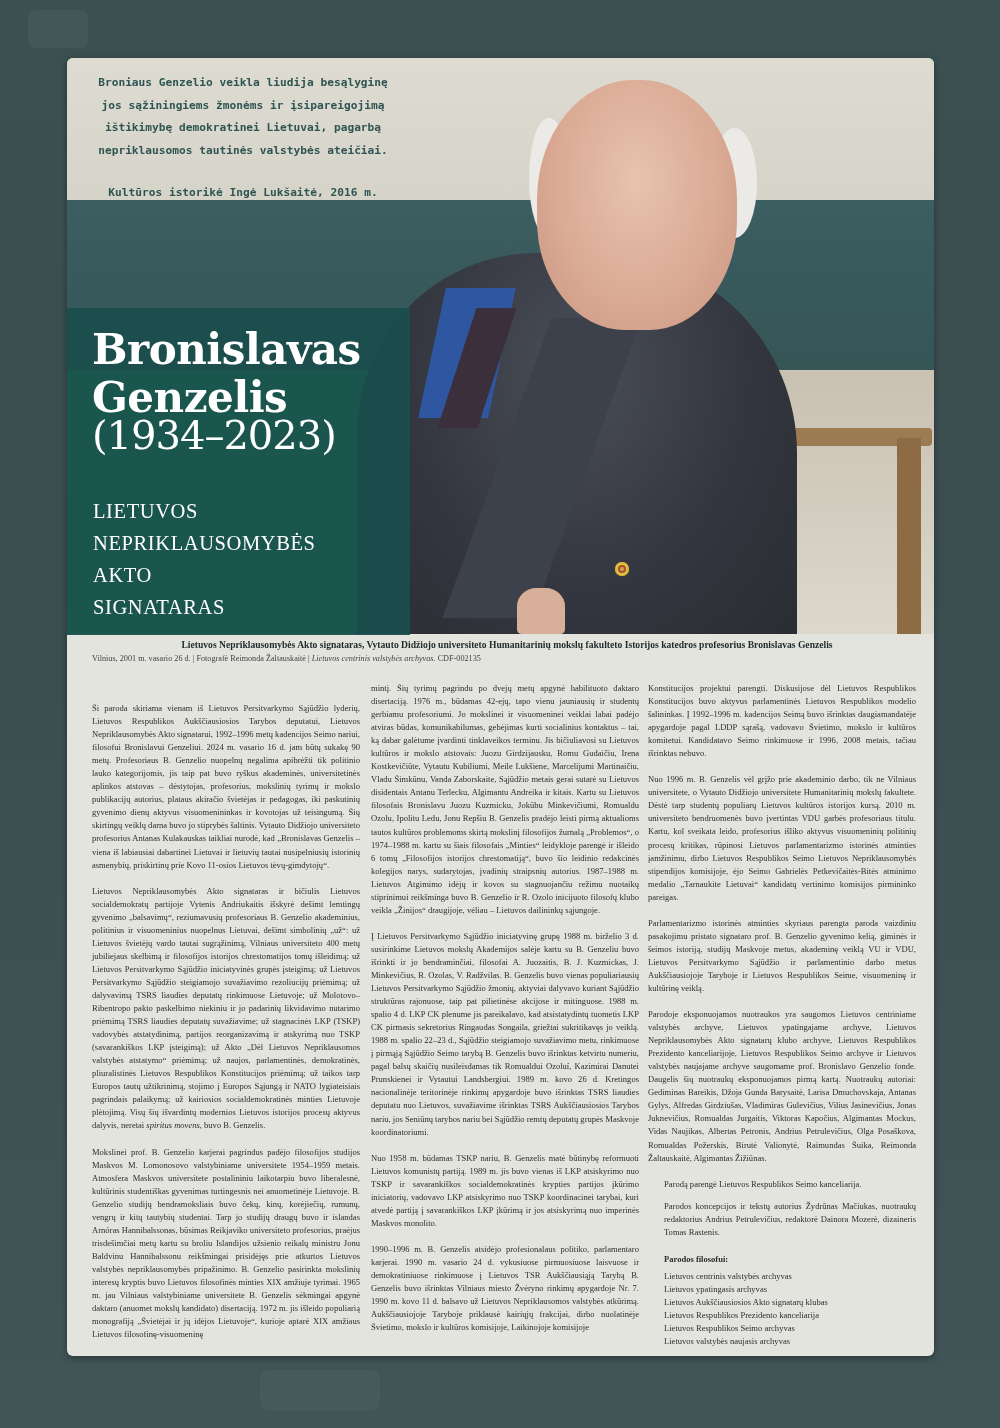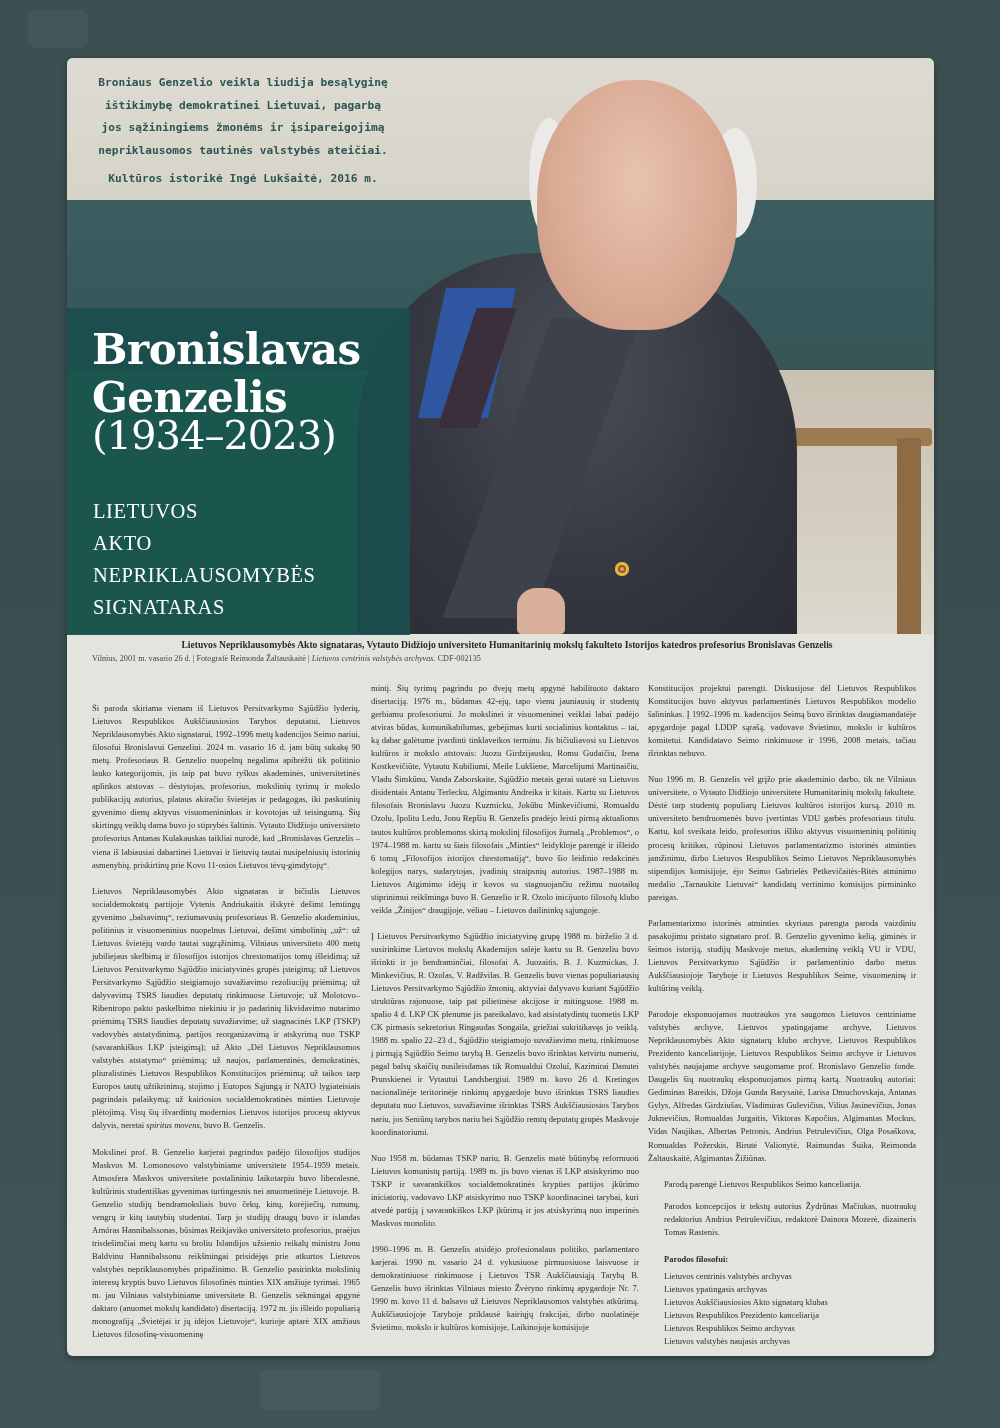--- a/index.html
+++ b/index.html
@@ -41,21 +41,21 @@
   }
   .photo .hair-l { position:absolute; left:462px; top:60px; width:40px; height:120px; background:#eceae6; border-radius:50%; }
   .photo .hair-r { position:absolute; left:645px; top:70px; width:45px; height:110px; background:#eceae6; border-radius:50%; }
   .photo .hand { position:absolute; left:450px; top:530px; width:48px; height:46px; background:#d8b09a; border-radius:40% 40% 10% 10%; }
 
   .quote {
     position:absolute; left:26px; top:14px; width:300px;
     font-family:"DejaVu Sans Mono", monospace; color:#2f5553;
     font-size:11.2px; line-height:22.6px; text-align:center; font-weight:bold;
   }
-  .quote .author { margin-top:6px; }
+  .quote .author { margin-top:20px; }
 
   .title-box {
     position:absolute; left:0; top:250px; width:343px; height:327px;
     background:rgba(27,78,78,0.93); color:#fff;
   }
   .title-box .name {
     position:absolute; left:25px; top:18px;
     font-family:"DejaVu Serif", serif; font-weight:bold; font-size:42px; line-height:48px; letter-spacing:-0.5px;
   }
   .title-box .years {
@@ -112,37 +112,37 @@
     <div class="tie"></div>
     <div class="lapel"></div>
     <div class="pin"></div>
     <div class="hair-l"></div>
     <div class="hair-r"></div>
     <div class="head"></div>
     <div class="hand"></div>
 
     <div class="quote">
       <div>Broniaus Genzelio veikla liudija besąlyginę</div>
+      <div>jos sąžiningiems žmonėms ir įsipareigojimą</div>
       <div>ištikimybę demokratinei Lietuvai, pagarbą</div>
-      <div>jos sąžiningiems žmonėms ir įsipareigojimą</div>
       <div>nepriklausomos tautinės valstybės ateičiai.</div>
       <div class="author">Kultūros istorikė Ingė Lukšaitė, 2016 m.</div>
     </div>
   </div>
 
   <div class="title-box">
     <div class="name">
       <div>Bronislavas</div>
       <div>Genzelis</div>
     </div>
     <div class="years">(1934–2023)</div>
     <div class="role">
       <div>LIETUVOS</div>
+      <div>NEPRIKLAUSOMYBĖS</div>
       <div>AKTO</div>
-      <div>NEPRIKLAUSOMYBĖS</div>
       <div>SIGNATARAS</div>
     </div>
   </div>
 
   <div class="caption">
     <div class="cap1">Lietuvos Nepriklausomybės Akto signataras, Vytauto Didžiojo universiteto Humanitarinių mokslų fakulteto Istorijos katedros profesorius Bronislavas Genzelis</div>
     <div class="cap2">
       <span>Vilnius, 2001 m. vasario 26 d.</span>
       <span>|</span>
       <span>Fotografė Reimonda Žaltauskaitė</span>

